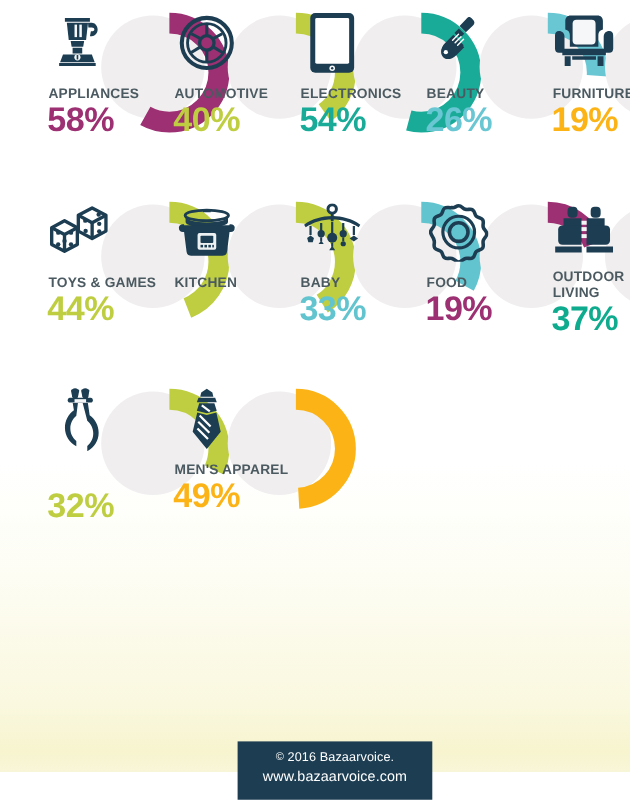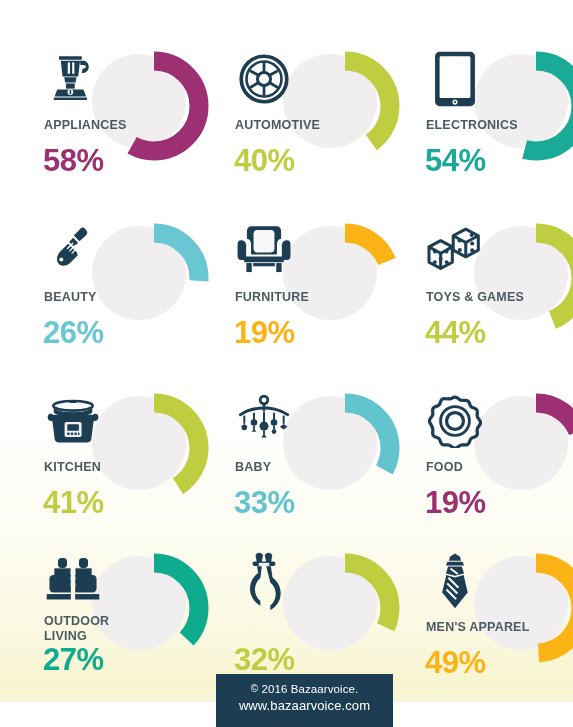--- a/index.html
+++ b/index.html
@@ -30,23 +30,22 @@
         #ffffff 100%);
     overflow: hidden;
   }
   .grid {
     position: absolute;
     left: 0;
     top: 0;
     width: 573px;
     height: 672px;
     display: grid;
-    grid-template-columns: repeat(3, 1fr);
+    grid-template-columns: repeat(5, 1fr);
     grid-template-rows: 172px 170px 160px 170px;
-    margin-top: 40px;
   }
   .cell {
     position: relative;
   }
   .ring-wrap {
     position: absolute;
     left: 92px;
     top: 10px;
     width: 112px;
     height: 112px;
@@ -90,21 +89,21 @@
     font-weight: bold;
     letter-spacing: 0.2px;
     line-height: 14.5px;
     color: #4b5a61;
     text-transform: uppercase;
     white-space: pre-line;
   }
   .pct {
     position: absolute;
     left: 43px;
-    top: 104px;
+    top: 92px;
     font-size: 31px;
     font-weight: bold;
     letter-spacing: -0.5px;
     line-height: 34px;
   }
   .cell.two-line .label { top: 72px; }
   .cell.two-line .pct { top: 101px; }
 
   .footer-badge {
     position: absolute;
@@ -313,21 +312,20 @@
       <rect x="25.6" y="31.6" width="13" height="7.4" rx="1" fill="#1c3d52"></rect>
       <g fill="#1c3d52">
         <rect x="25.6" y="41" width="2.6" height="2.6"></rect>
         <rect x="29.6" y="41" width="2.6" height="2.6"></rect>
         <rect x="33.6" y="41" width="2.6" height="2.6"></rect>
         <rect x="37.6" y="41" width="1.6" height="2.6"></rect>
       </g>
     </svg>
         </div>
     <div class="label">KITCHEN</div>
-    <div class="pct" style="color:#bece40">41%</div>
   </div>
       <div class="cell">
     <div class="ring-wrap">
       <div class="disc"></div>
       <svg class="ring-svg" viewBox="0 0 112 112">
         <circle cx="56" cy="56" r="45" fill="none" stroke="#62c4ce" stroke-width="19" stroke-linecap="butt" stroke-dasharray="93.31 189.44" transform="rotate(-90 56 56)"></circle>
       </svg>
     </div>
     <div class="icon-box">
     <svg width="62" height="52" viewBox="0 0 68 56" fill="#1c3d52">
@@ -393,21 +391,21 @@
       <path d="M6 25.4c0-2.4 1.8-4 4.4-4h19.2v19.4H10.4C7.8 40.8 6 39 6 36.4z"></path>
       <path d="M34.4 21.4h19.2c2.6 0 4.4 1.6 4.4 4v11c0 2.4-1.8 4.4-4.4 4.4H34.4z"></path>
       <rect x="29.4" y="23" width="5.2" height="4" fill="#f2f4f5"></rect>
       <rect x="29.4" y="30" width="5.2" height="4" fill="#f2f4f5"></rect>
       <path d="M3 42.4h26.6v6H3z"></path>
       <path d="M34.4 42.4H61v6H34.4z"></path>
     </svg>
         </div>
     <div class="label">OUTDOOR
 LIVING</div>
-    <div class="pct" style="color:#0fab8e">27%</div>
+    <div class="pct" style="color:#0fab8e">37%</div>
   </div>
       <div class="cell two-line">
     <div class="ring-wrap">
       <div class="disc"></div>
       <svg class="ring-svg" viewBox="0 0 112 112">
         <circle cx="56" cy="56" r="45" fill="none" stroke="#bece40" stroke-width="19" stroke-linecap="butt" stroke-dasharray="90.48 192.27" transform="rotate(-90 56 56)"></circle>
       </svg>
     </div>
     <div class="icon-box">
     <svg width="40" height="58" viewBox="0 0 44 64" fill="#1c3d52">

